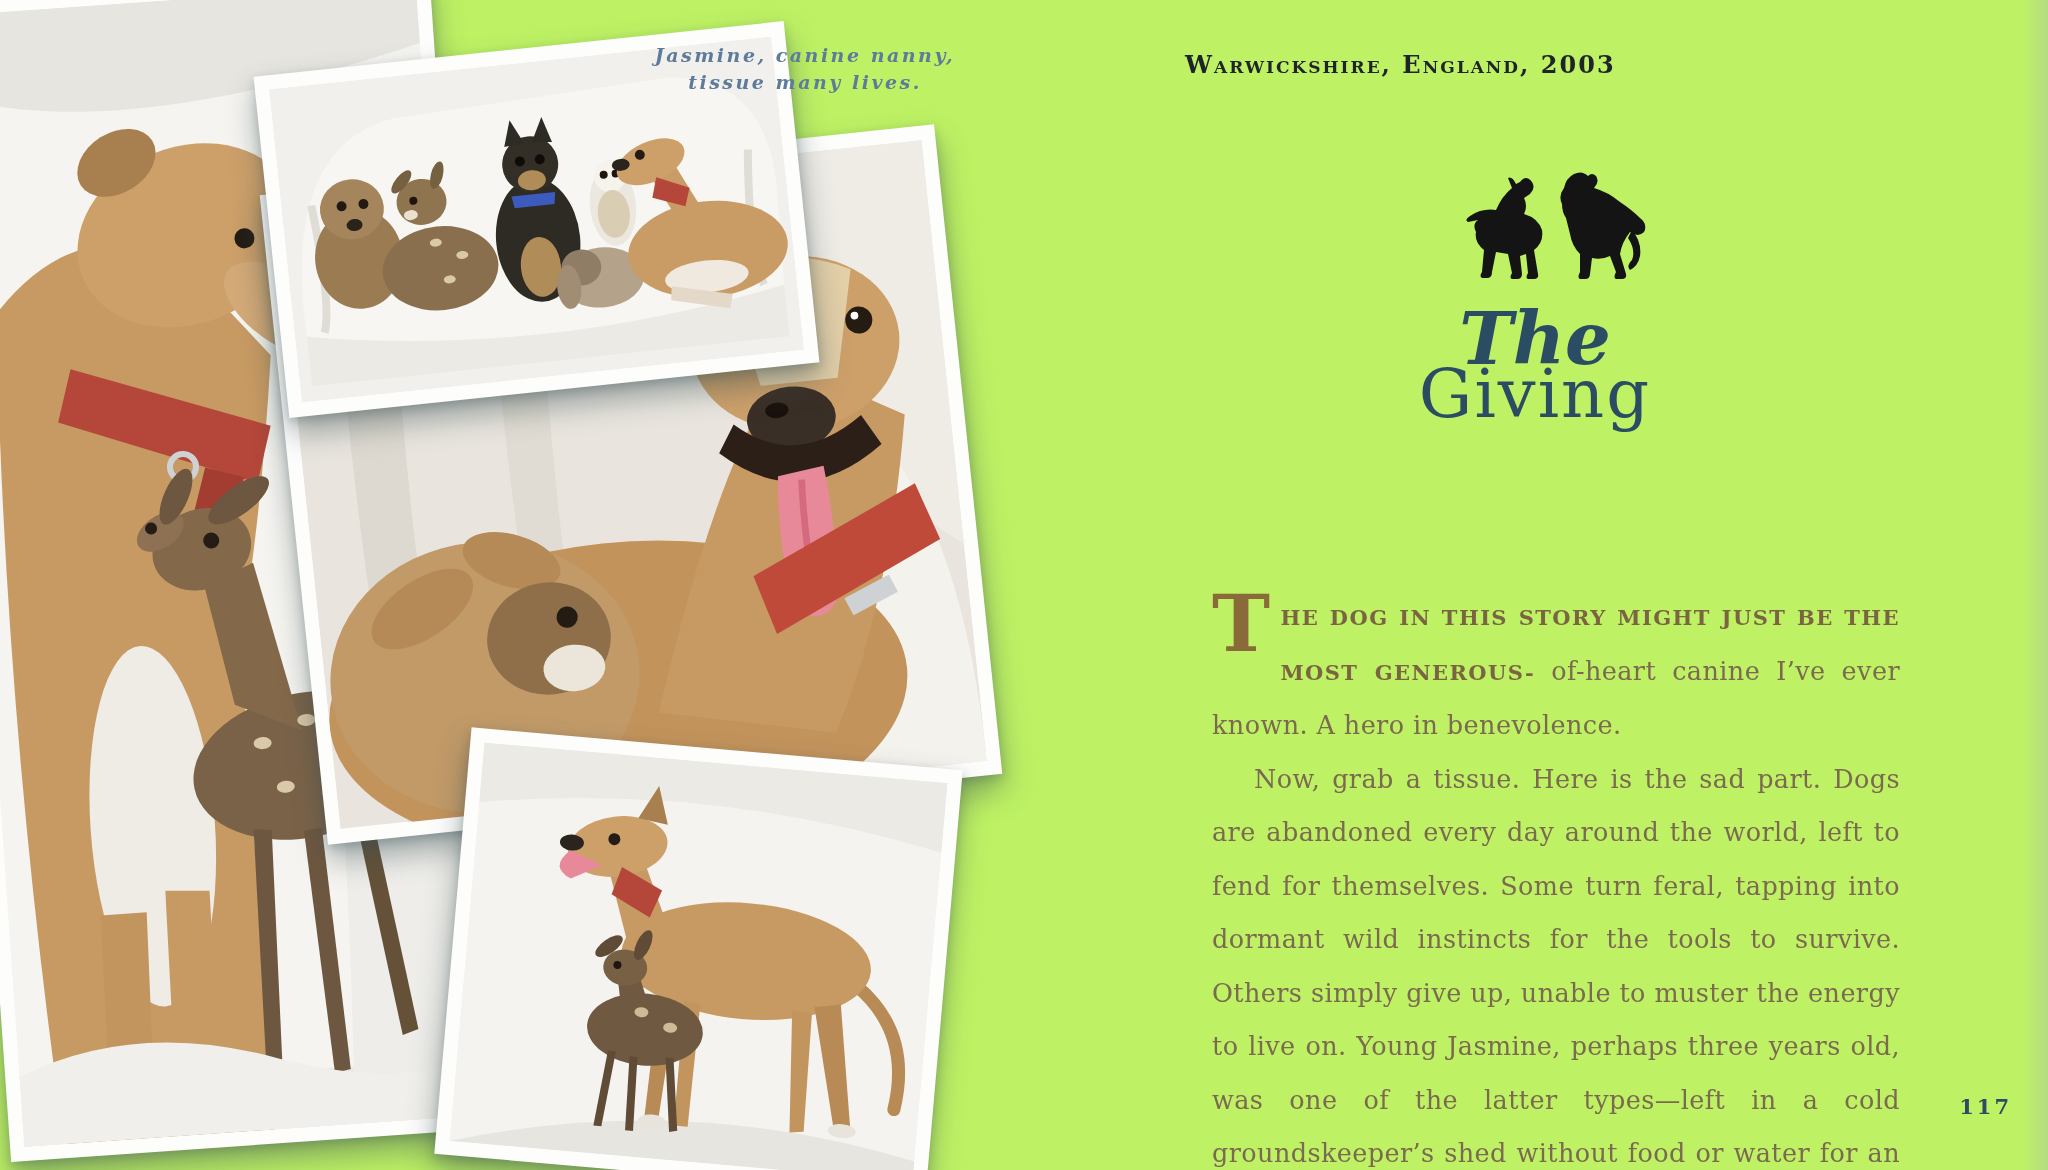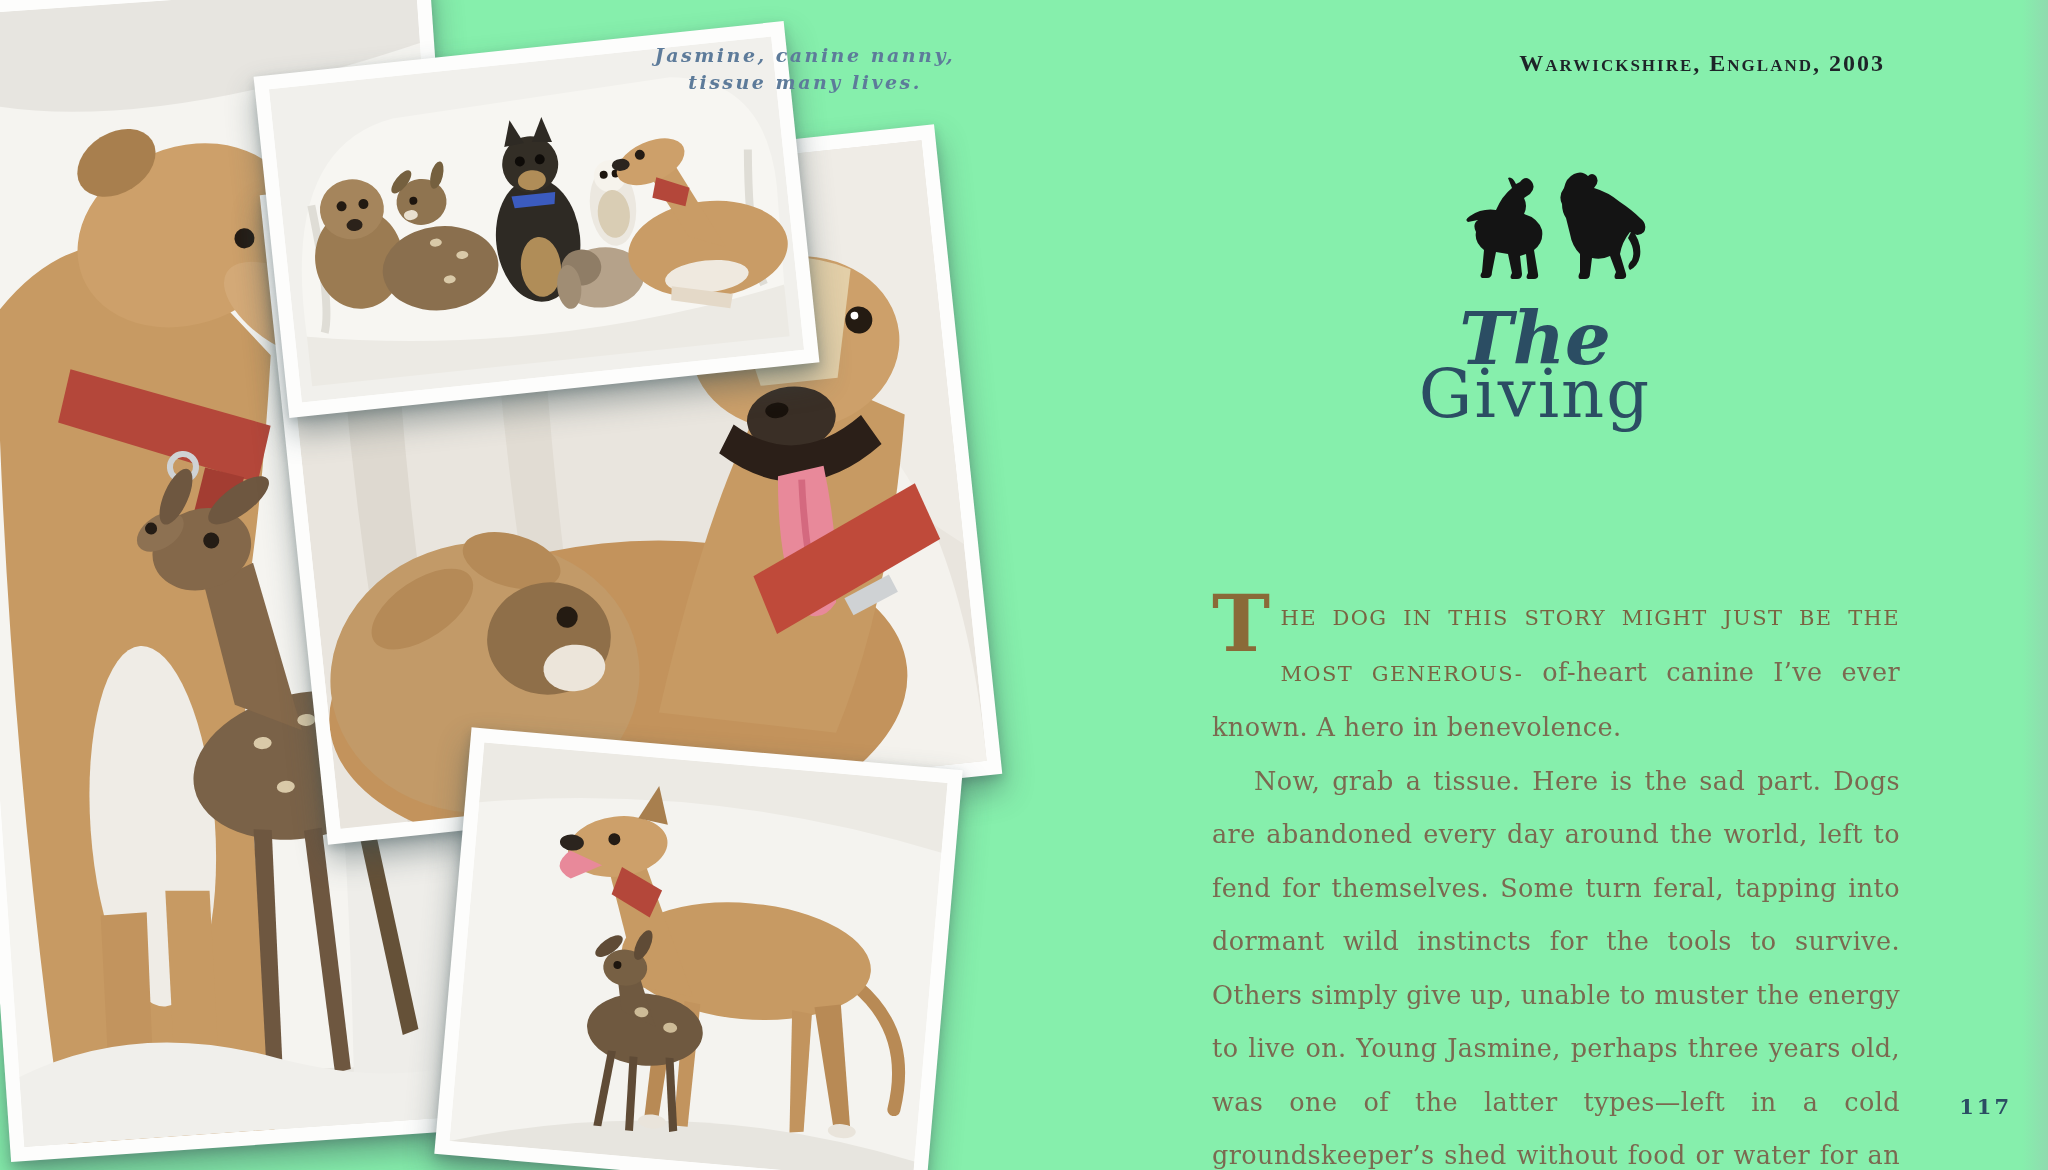--- a/index.html
+++ b/index.html
@@ -1,18 +1,18 @@
 <!DOCTYPE html>
 <html><head>
 <meta charset="utf-8">
 <style>
   html,body { margin:0; padding:0; }
   .page {
     position:relative; width:2048px; height:1170px;
-    background:#86efac; overflow:hidden;
+    background:#bef264; overflow:hidden;
     font-family:"DejaVu Serif", serif;
   }
   .page::after {
     content:""; position:absolute; right:0; top:0; width:26px; height:100%;
     background:linear-gradient(to right, rgba(180,198,197,0), rgba(160,180,180,.35));
     pointer-events:none;
   }
   
   .photo {
     position:absolute; background:#fdfdfc; padding:14px;
@@ -24,44 +24,44 @@
   .photo-bottom { left:452px; top:748px; width:465px;  height:400px;  transform:rotate(5deg);  z-index:3; }
   .photo-group  { left:270px; top:48px;  width:505px;  height:315px;  transform:rotate(-6deg); z-index:4; }
   
   .caption {
     position:absolute; left:600px; top:42px; width:410px; text-align:center;
     font-style:italic; font-weight:bold; font-size:19px; line-height:27px;
     letter-spacing:2.5px; color:#5d7b9a; z-index:6;
   }
   
   .location {
-    position:absolute; left:1185px; top:50px; width:700px; text-align:right;
+    position:absolute; left:1185px; top:50px; width:700px; text-align:left;
     font-variant:small-caps; font-weight:bold; font-size:24px;
-    letter-spacing:2px; color:#1e2428;font-family:Liberation Serif, serif;
+    letter-spacing:2px; color:#1e2428;
   }
   .sil { position:absolute; left:1462px; top:158px; width:186px; height:138px; }
   .title-the {
     position:absolute; left:1185px; top:296px; width:700px; text-align:center;
     font-style:italic; font-weight:bold; font-size:72px; color:#2b4d63;
   }
   .title-main {
     position:absolute; left:1085px; top:356px; width:900px; text-align:center;
     font-size:67px; line-height:77px; color:#2b4d63; letter-spacing:2px;
   }
   .body-block { position:absolute; left:1212px; top:590px; width:688px; color:#7b6950; }
   .body-block p {
     margin:0; text-align:justify; font-size:25.5px; line-height:53.5px;
     letter-spacing:.4px;
   }
   .body-block p.indent { text-indent:42px; }
   .dropcap {
     float:left; font-weight:bold; font-size:78px; line-height:60px;
     padding:4px 10px 0 0; color:#8a6a38;
   }
-  .opening { text-transform:uppercase; font-weight:normal; font-size:21px; letter-spacing:1.4px; color:#7a6442;margin-top:8px; }
+  .opening { text-transform:uppercase; font-weight:bold; font-size:21px; letter-spacing:1.4px; color:#7a6442;margin-top:8px; }
   .pagenum {
     position:absolute; left:1890px; top:1094px; width:122px; text-align:right;
     font-weight:bold; font-size:21px; letter-spacing:3px; color:#2b4d63;
   }
 </style>
 </head>
 <body>
 
 <div class="page">
 

